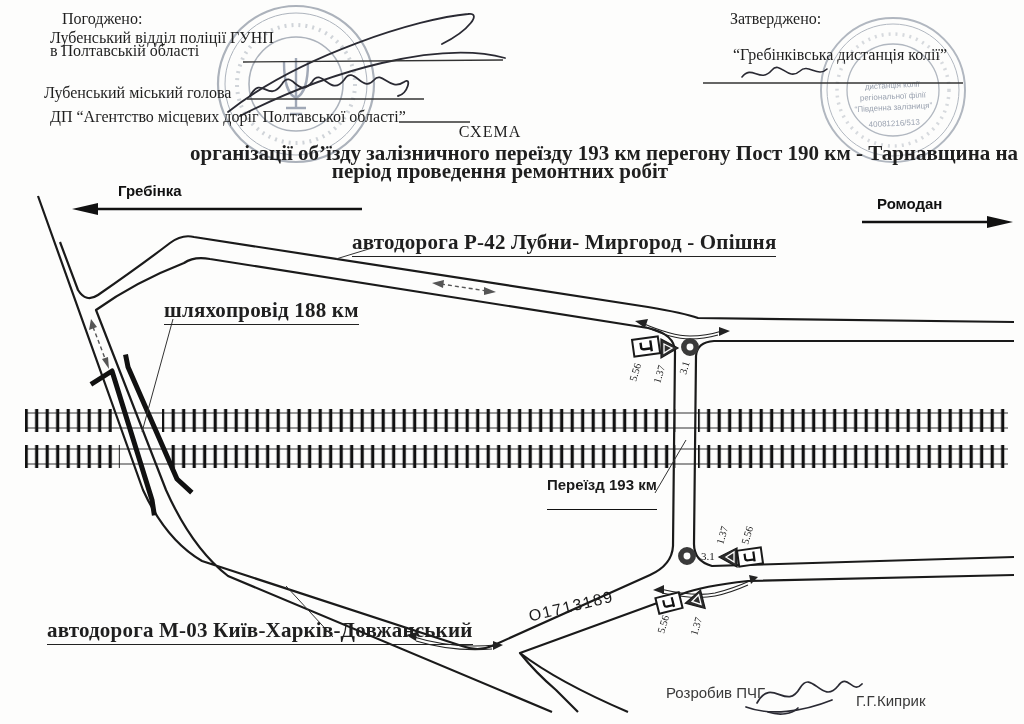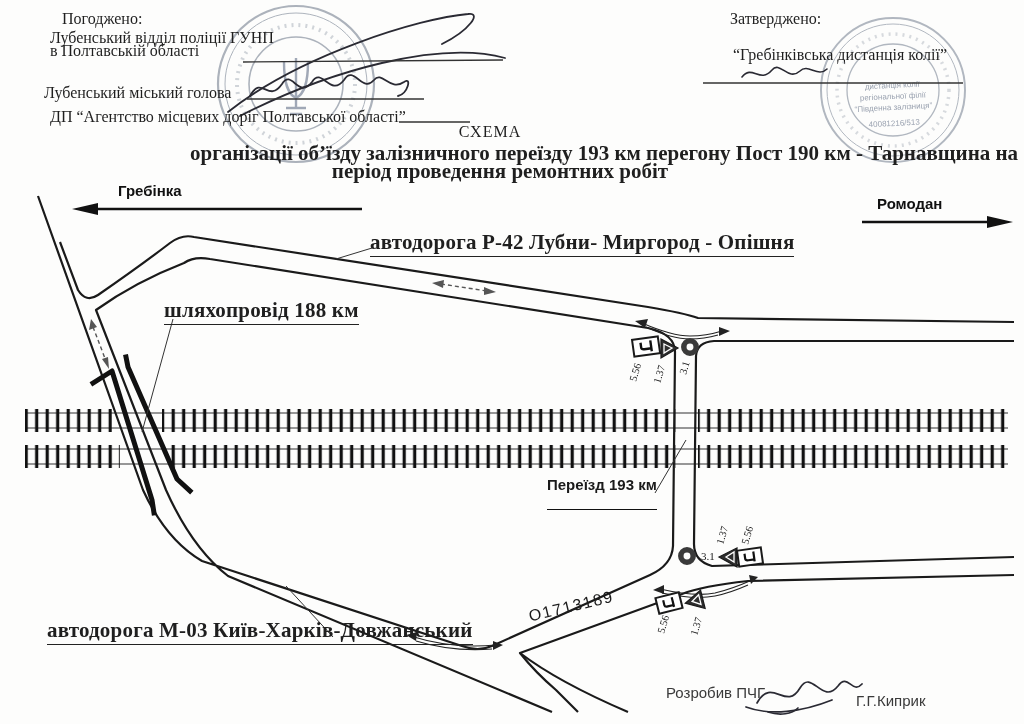--- a/index.html
+++ b/index.html
@@ -208,21 +208,21 @@
   <div class="abs serif" style="left:730px;top:10px;">Затверджено:</div>
   <div class="abs serif" style="left:733px;top:46px;">“Гребінківська дистанція колії”</div>
 
   <div class="abs serif" style="left:390px;top:123px;width:200px;text-align:center;letter-spacing:1px;">СХЕМА</div>
   <div class="abs serif15" style="left:190px;top:141px;width:712px;text-align:center;">організації об’їзду залізничного переїзду 193 км перегону Пост 190 км - Тарнавщина на</div>
   <div class="abs serif15" style="left:170px;top:159px;width:660px;text-align:center;">період проведення ремонтних робіт</div>
 
   <div class="abs sansb" style="left:118px;top:182px;color:#111;">Гребінка</div>
   <div class="abs sansb" style="left:877px;top:195px;color:#111;">Ромодан</div>
 
-  <div class="abs serif15 ul roadlbl" style="left:370px;top:230px;text-align:center;">автодорога Р-42 Лубни- Миргород - Опішня</div>
+  <div class="abs serif15 ul roadlbl" style="left:352px;top:230px;text-align:center;">автодорога Р-42 Лубни- Миргород - Опішня</div>
   <div class="abs serif15 ul roadlbl" style="left:164px;top:298px;">шляхопровід 188 км</div>
   <div class="abs sansb ulb" style="left:547px;top:476px;color:#1a1a1a;">Переїзд 193 км</div>
   <div class="abs serif15 ul roadlbl" style="left:47px;top:618px;">автодорога М-03 Київ-Харків-Довжанський</div>
   <div class="abs olbl" style="left:527px;top:608px;">О1713189</div>
 
   <div class="abs sans" style="left:666px;top:684px;">Розробив ПЧГ</div>
   <div class="abs sans" style="left:856px;top:684px;margin-top:8px;">Г.Г.Киприк</div>
 </div>
 
 </body></html>

